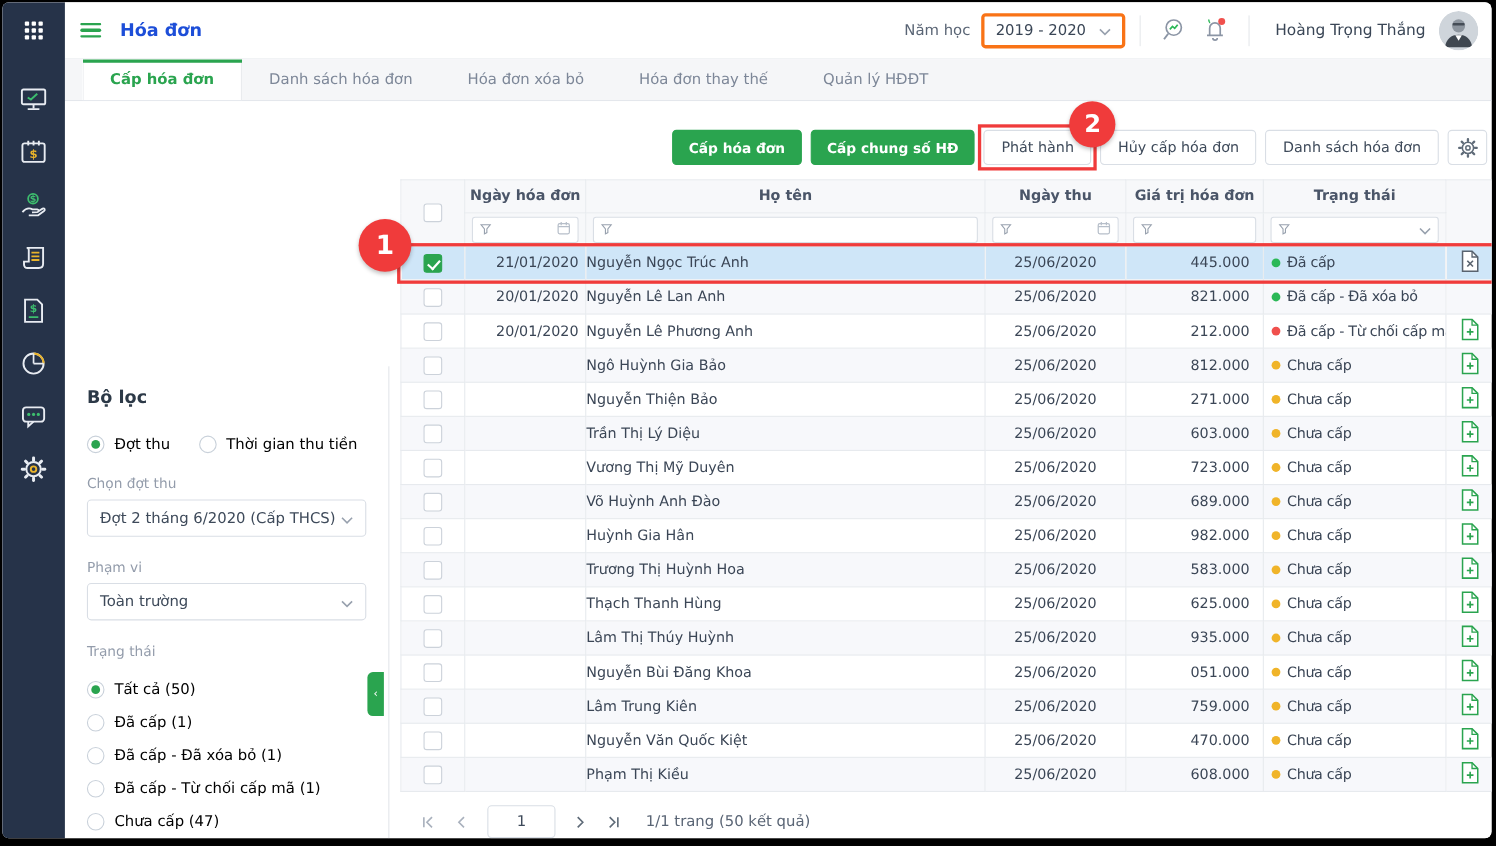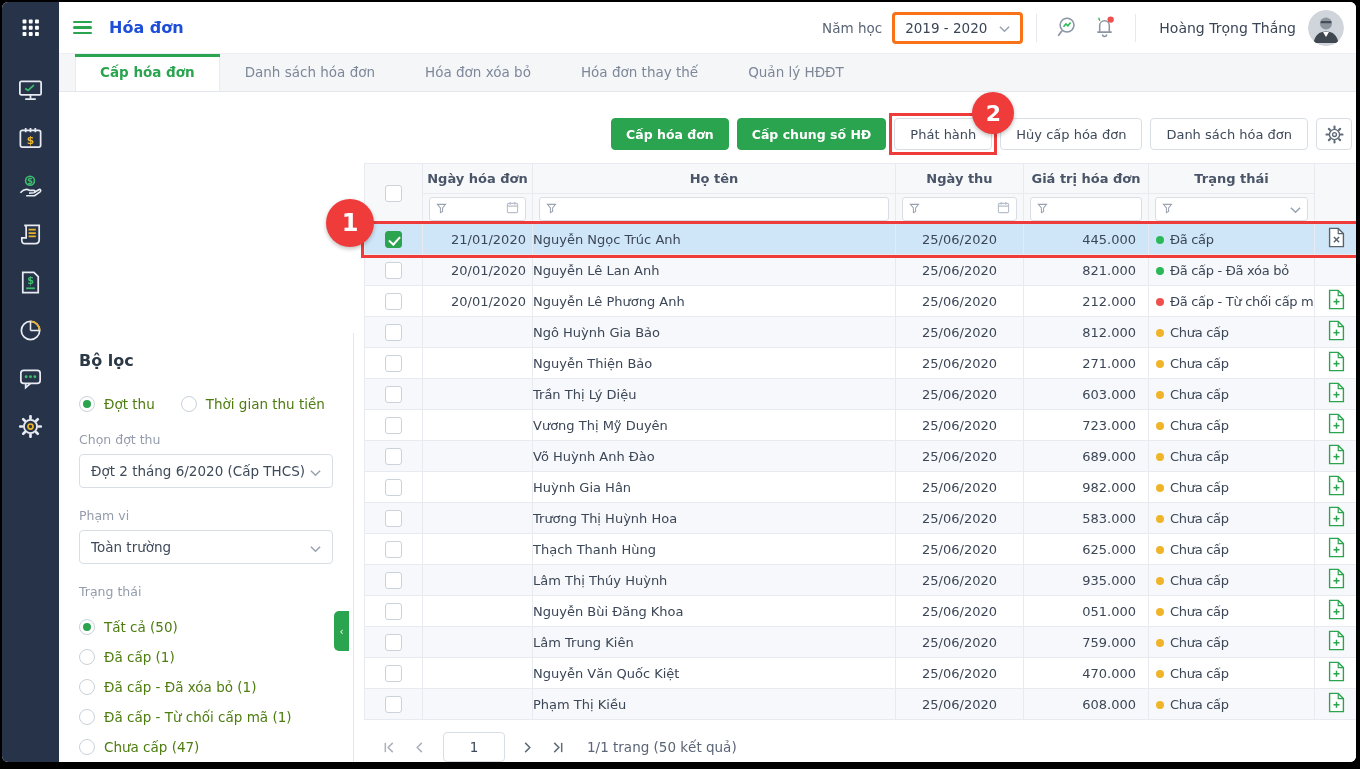--- a/index.html
+++ b/index.html
@@ -32,21 +32,21 @@
   .tab { padding:0 25px; line-height:36px; font-size:13.5px; color:#7d8798; cursor:pointer; white-space:nowrap; }
   .tab.active { background:#fff; color:#2aa44f; font-weight:bold; box-shadow:inset 0 3px 0 #2aa44f, inset 1px 0 0 #e9ebee, inset -1px 0 0 #e9ebee; }
 
   
   .content { flex:1; display:flex; background:#fff; min-height:0;align-items:flex-end; }
 
   .fpanel { width:295px; flex:none; border-right:1px solid #e3e6ea; padding:18px 20px 0 20px; position:relative; }
   .fp-title { font-size:16px; font-weight:bold; color:#2c3947; }
   .fp-modes { margin-top:26px; display:flex; align-items:center; gap:26px; }
   .radio-item { display:flex; align-items:center; gap:9px; cursor:pointer; }
-  .radio-item .lbl { font-size:13.5px; color:#4d7c0f; }
+  .radio-item .lbl { font-size:13.5px; color:#000000; }
   .rdo { width:16px; height:16px; border-radius:50%; border:1px solid #c9d1da; background:#fff; position:relative; flex:none; }
   .rdo.on::after { content:""; position:absolute; left:3px; top:3px; width:8px; height:8px; border-radius:50%; background:#2aa44f; }
   .fp-label { margin-top:20px; margin-bottom:7px; font-size:12.5px; color:#939cab; }
   .fp-select { height:34px; border:1px solid #d9dee5; border-radius:4px; background:#fff; display:flex; align-items:center; justify-content:space-between; padding:0 11px; cursor:pointer; }
   .fp-select .val { font-size:13.5px; color:#3e4a5a; white-space:nowrap; }
   .fp-status-list { margin-top:13px; display:flex; flex-direction:column; }
   .fp-status-list .radio-item { height:30px; }
   .collapse-handle { position:absolute; right:4px; top:278px; width:15px; height:40px; background:#2aa44f; border-radius:5px 0 0 5px; display:flex; align-items:center; justify-content:center; color:#fff; font-size:10px; cursor:pointer; }
 
   

